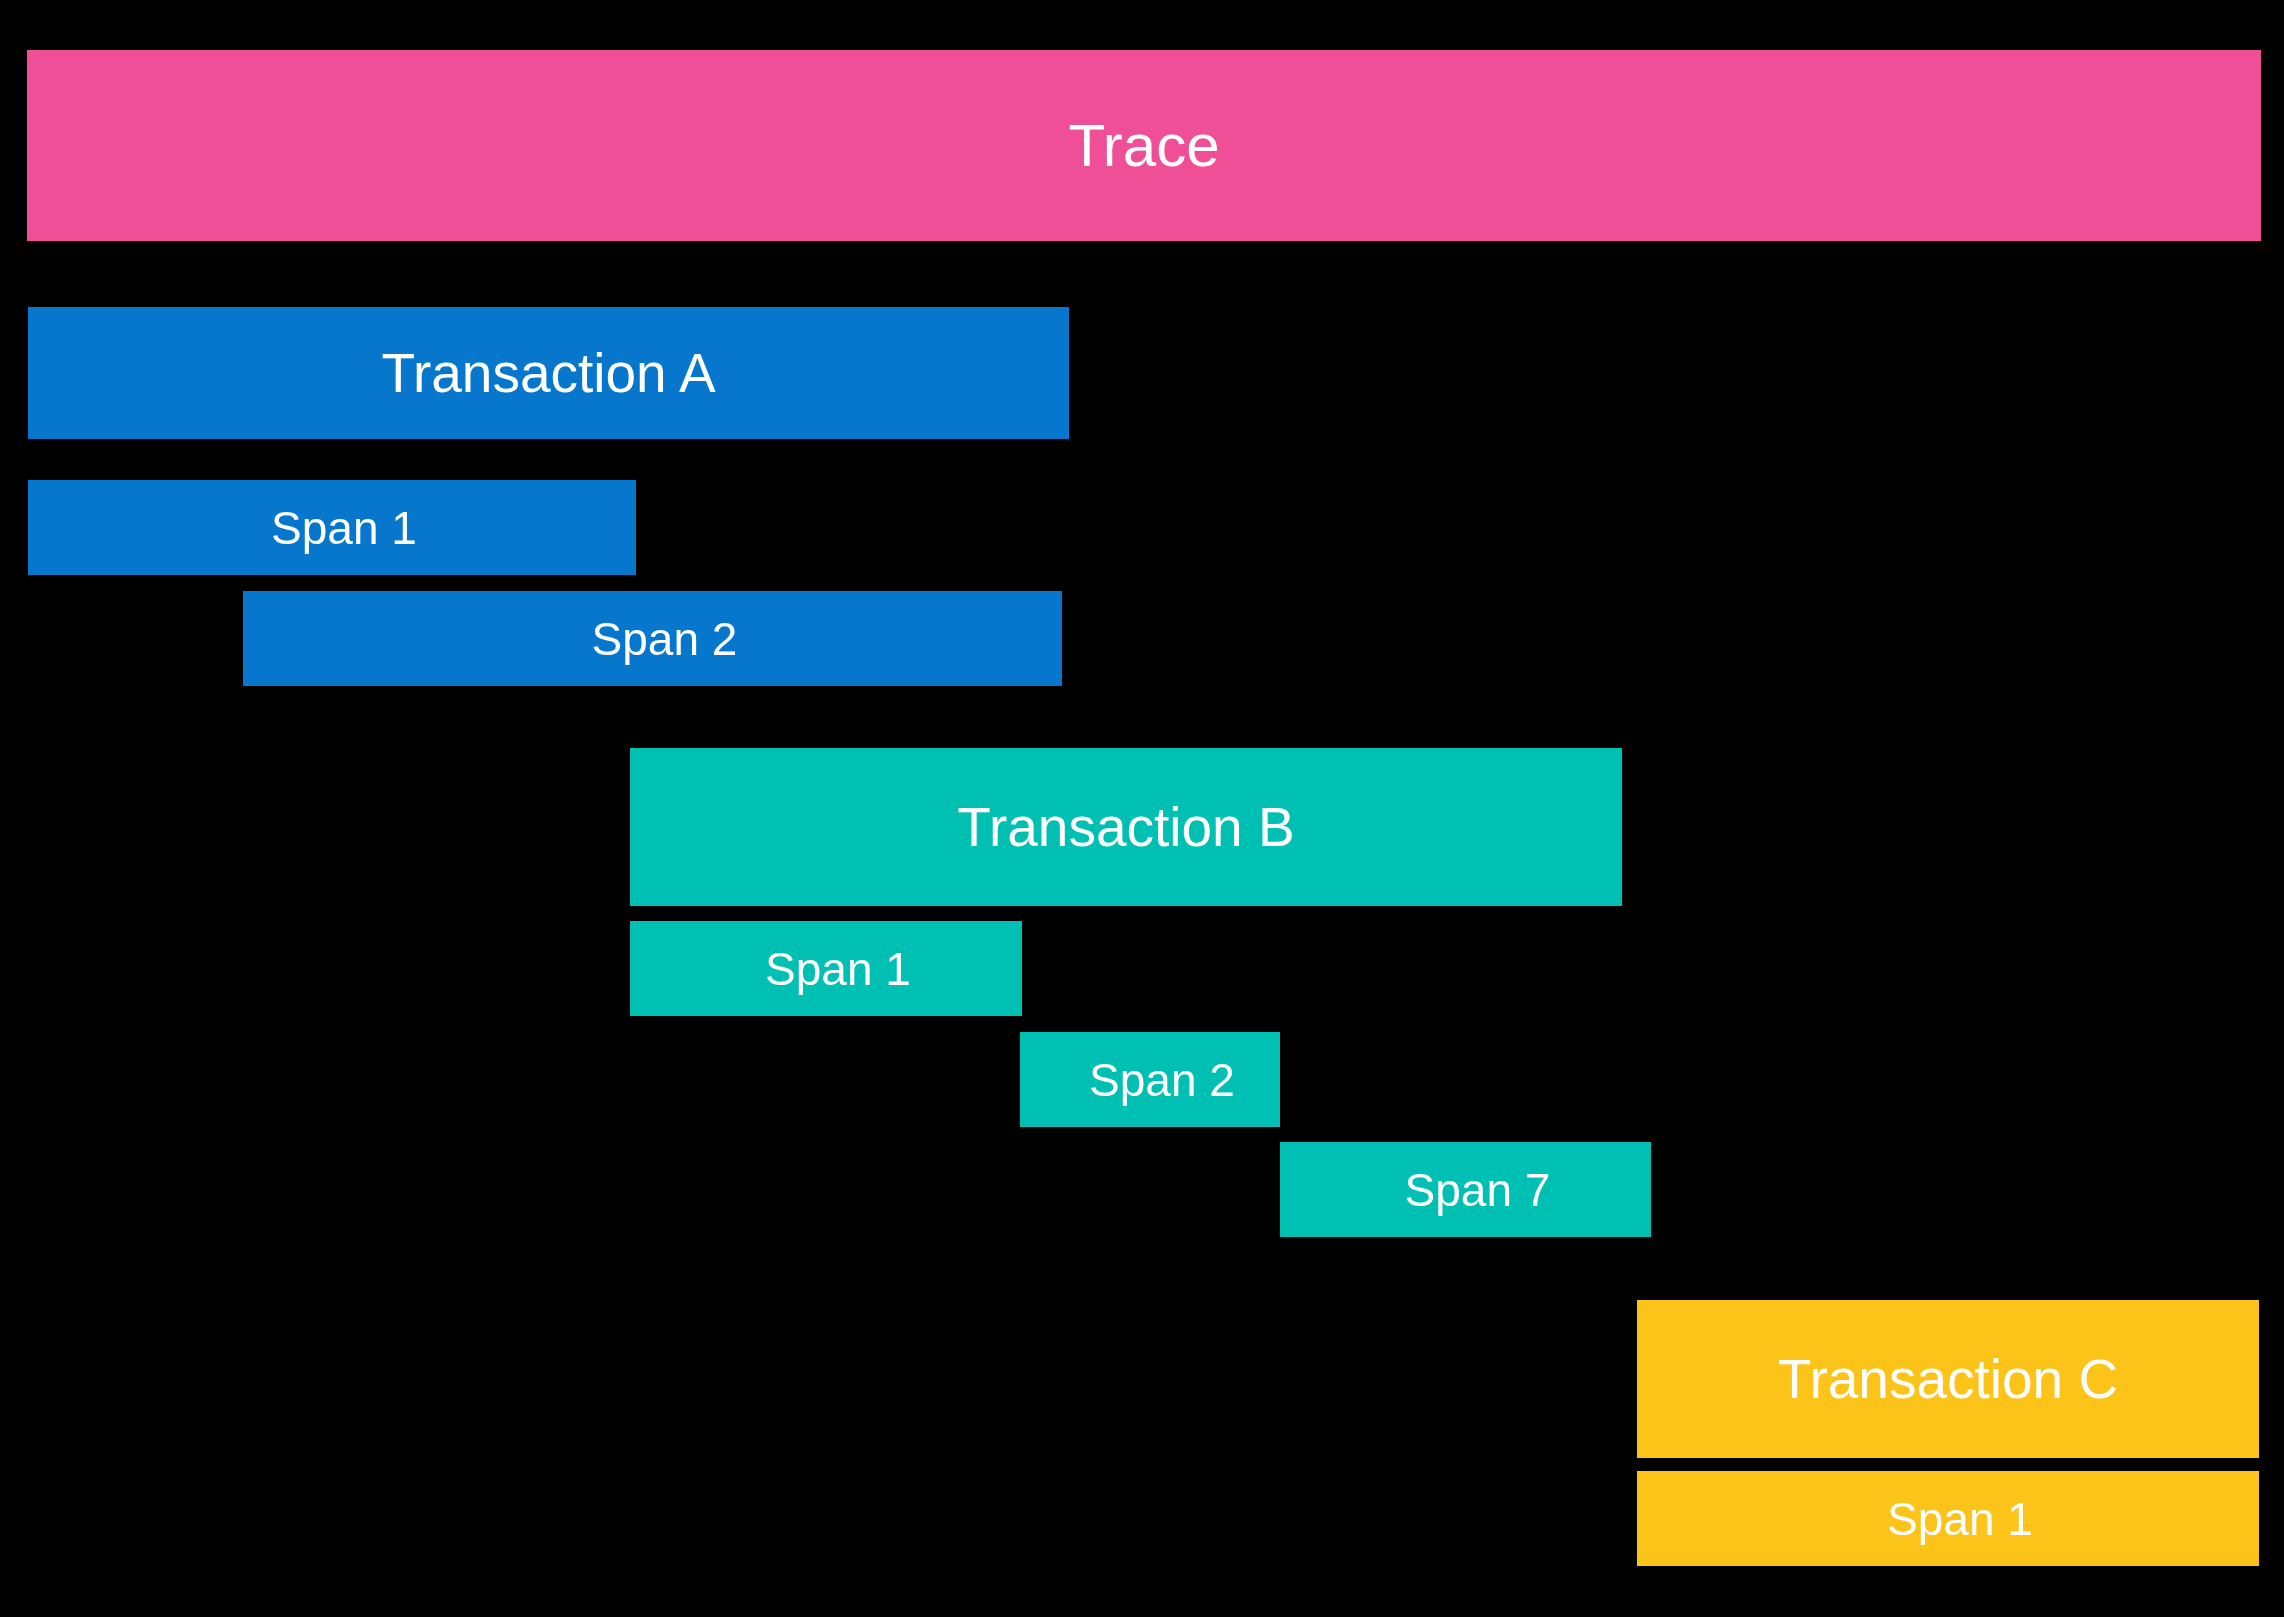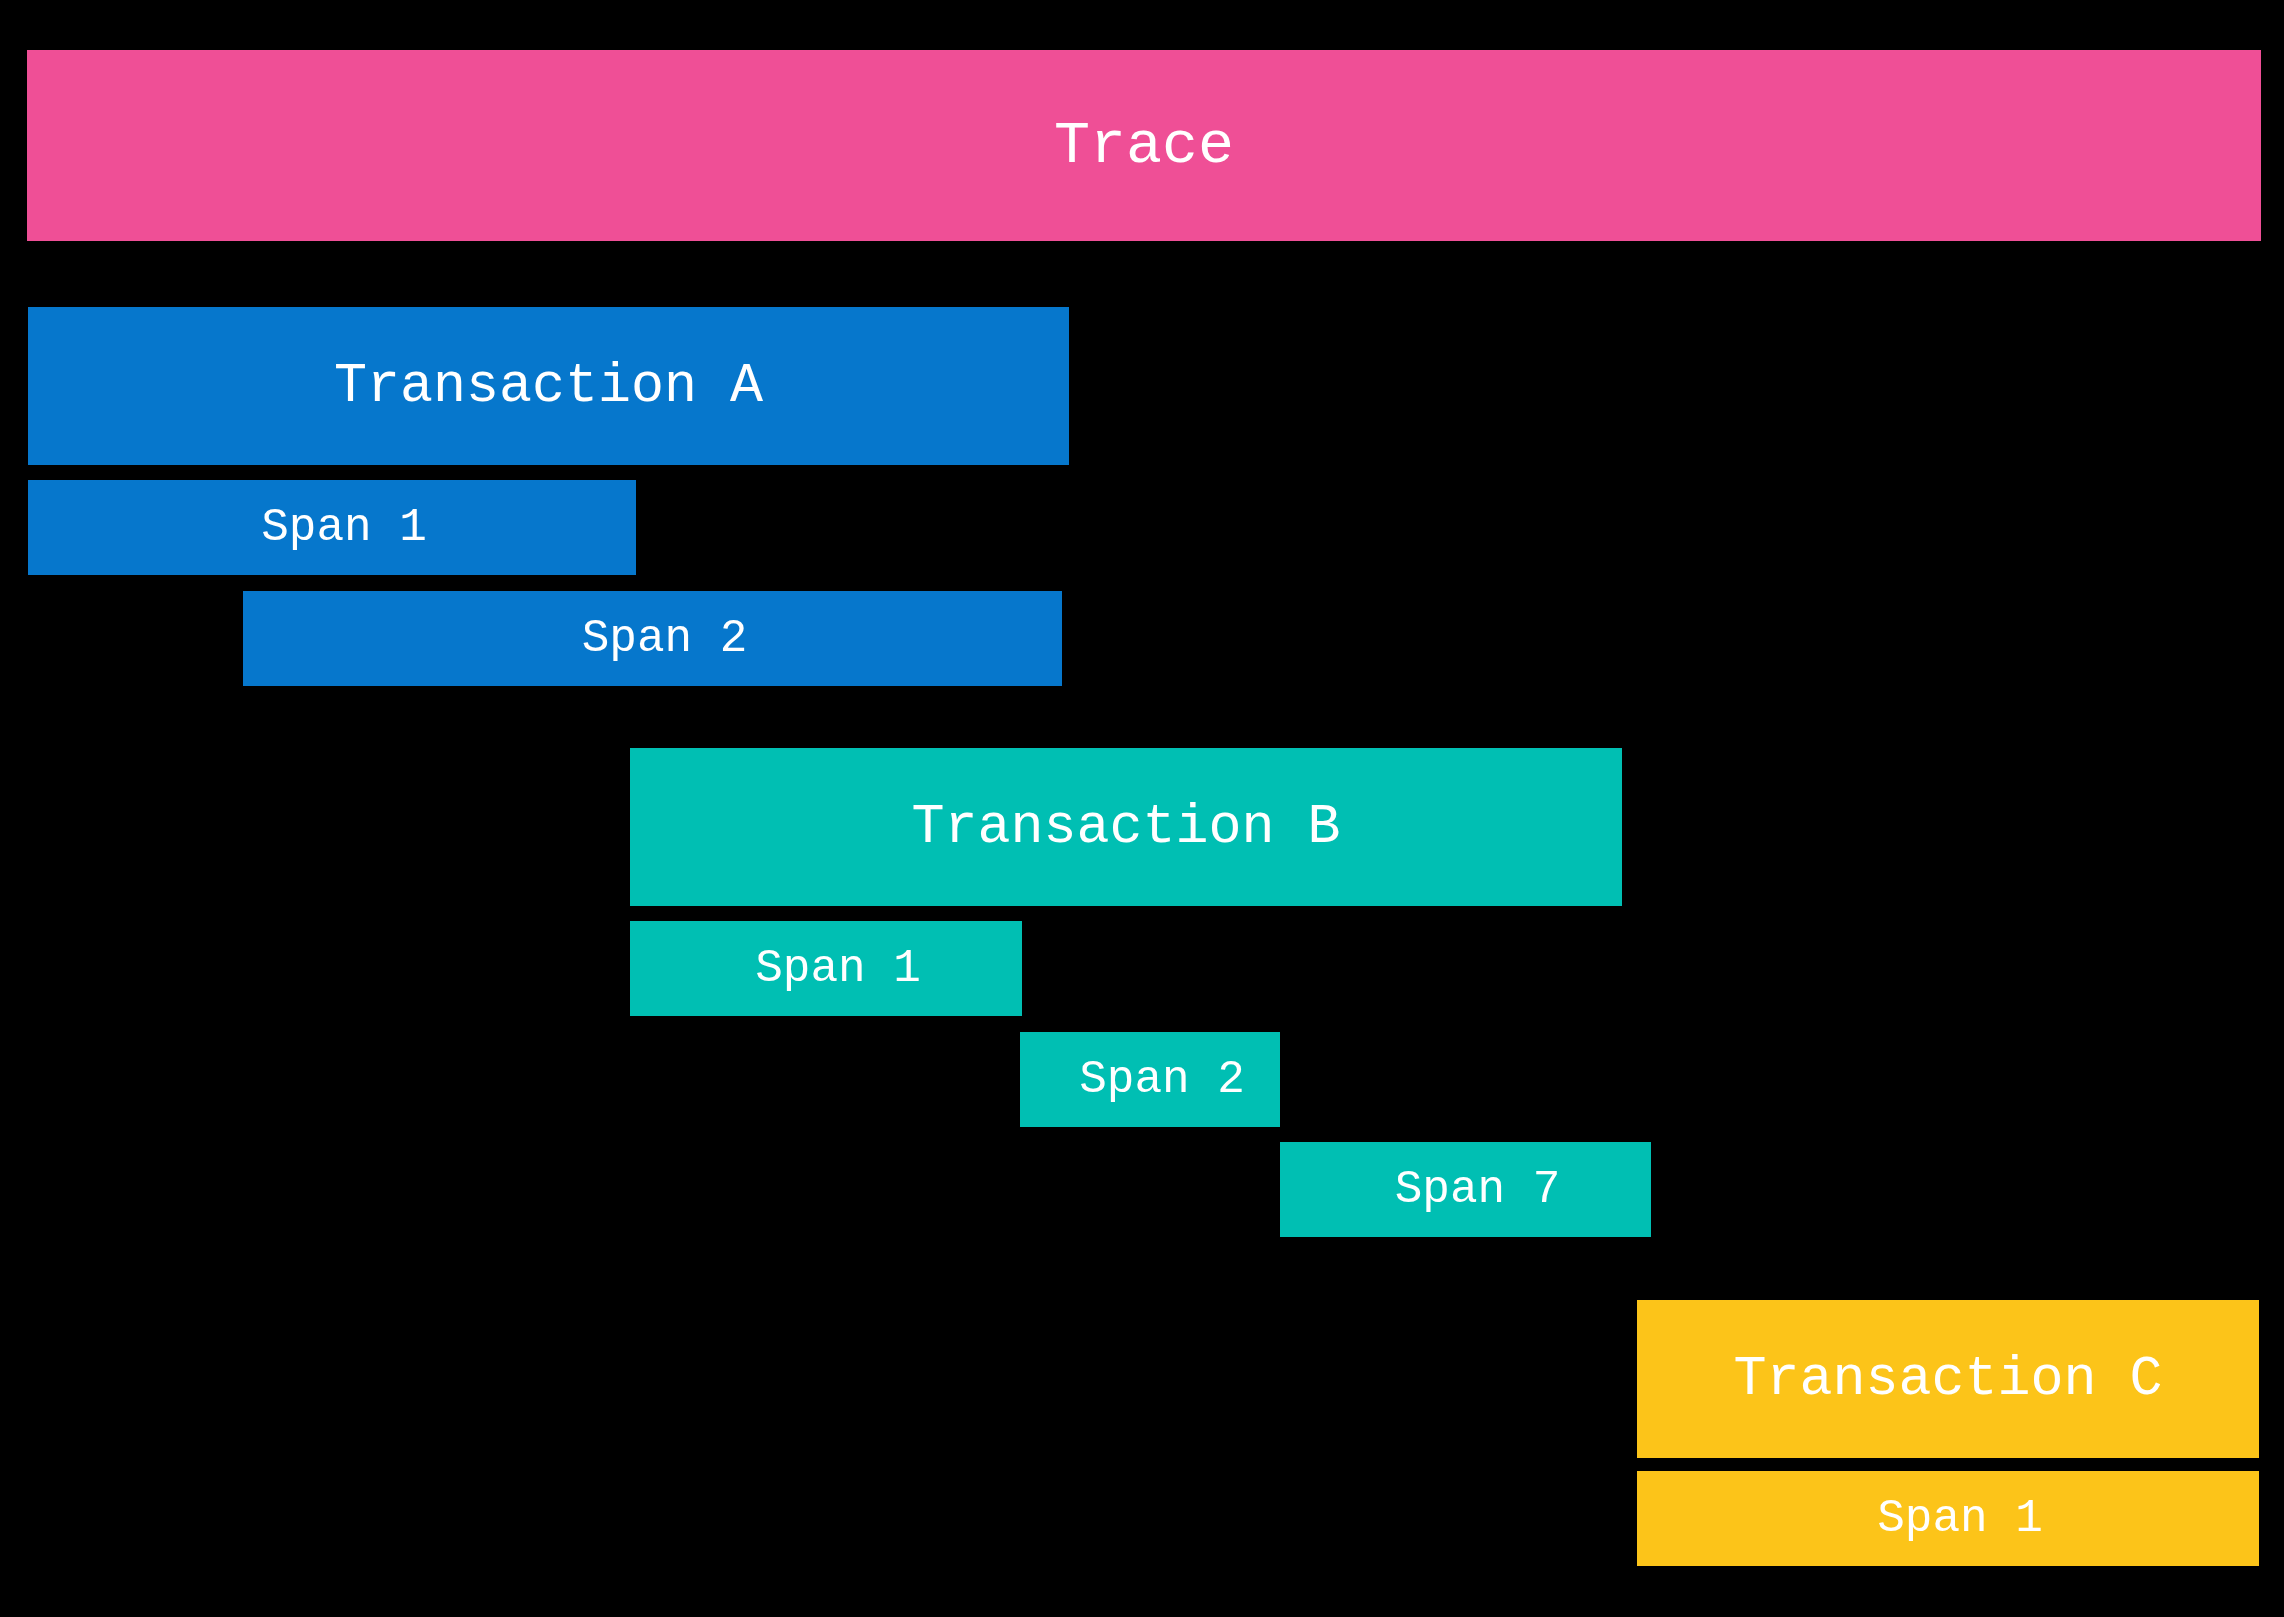--- a/index.html
+++ b/index.html
@@ -34,25 +34,25 @@
     color: #ffffff;
   }
   
   .tier-trace  { font-size: 60px; }
   .tier-txn    { font-size: 55px; }
   .tier-span   { font-size: 46px; padding-left: 24px; }
 </style>
 </head>
 <body>
 
-<div id="canvas" style="width: 2284px; height: 1618px; background: rgb(0, 0, 0); font-family: Liberation Mono, monospace;">
+<div id="canvas" style="width: 2284px; height: 1618px; background: rgb(0, 0, 0);">
     <div class="bar tier-trace" style="left: 27px; top: 50px; width: 2234px; height: 191px; background: rgb(239, 79, 150);">
       <span class="bar-label">Trace</span>
     </div>
-    <div class="bar tier-txn" style="left: 28px; top: 307px; width: 1041px; height: 158px; background: rgb(6, 119, 204);">
+    <div class="bar tier-txn" style="left: 28px; top: 307px; width: 1041px; height: 132px; background: rgb(6, 119, 204);">
       <span class="bar-label">Transaction A</span>
     </div>
     <div class="bar tier-span" style="left: 28px; top: 480px; width: 608px; height: 95px; background: rgb(6, 119, 204);">
       <span class="bar-label">Span 1</span>
     </div>
     <div class="bar tier-span" style="left: 243px; top: 591px; width: 819px; height: 95px; background: rgb(6, 119, 204);">
       <span class="bar-label">Span 2</span>
     </div>
     <div class="bar tier-txn" style="left: 630px; top: 748px; width: 992px; height: 158px; background: rgb(0, 191, 179);">
       <span class="bar-label">Transaction B</span>

